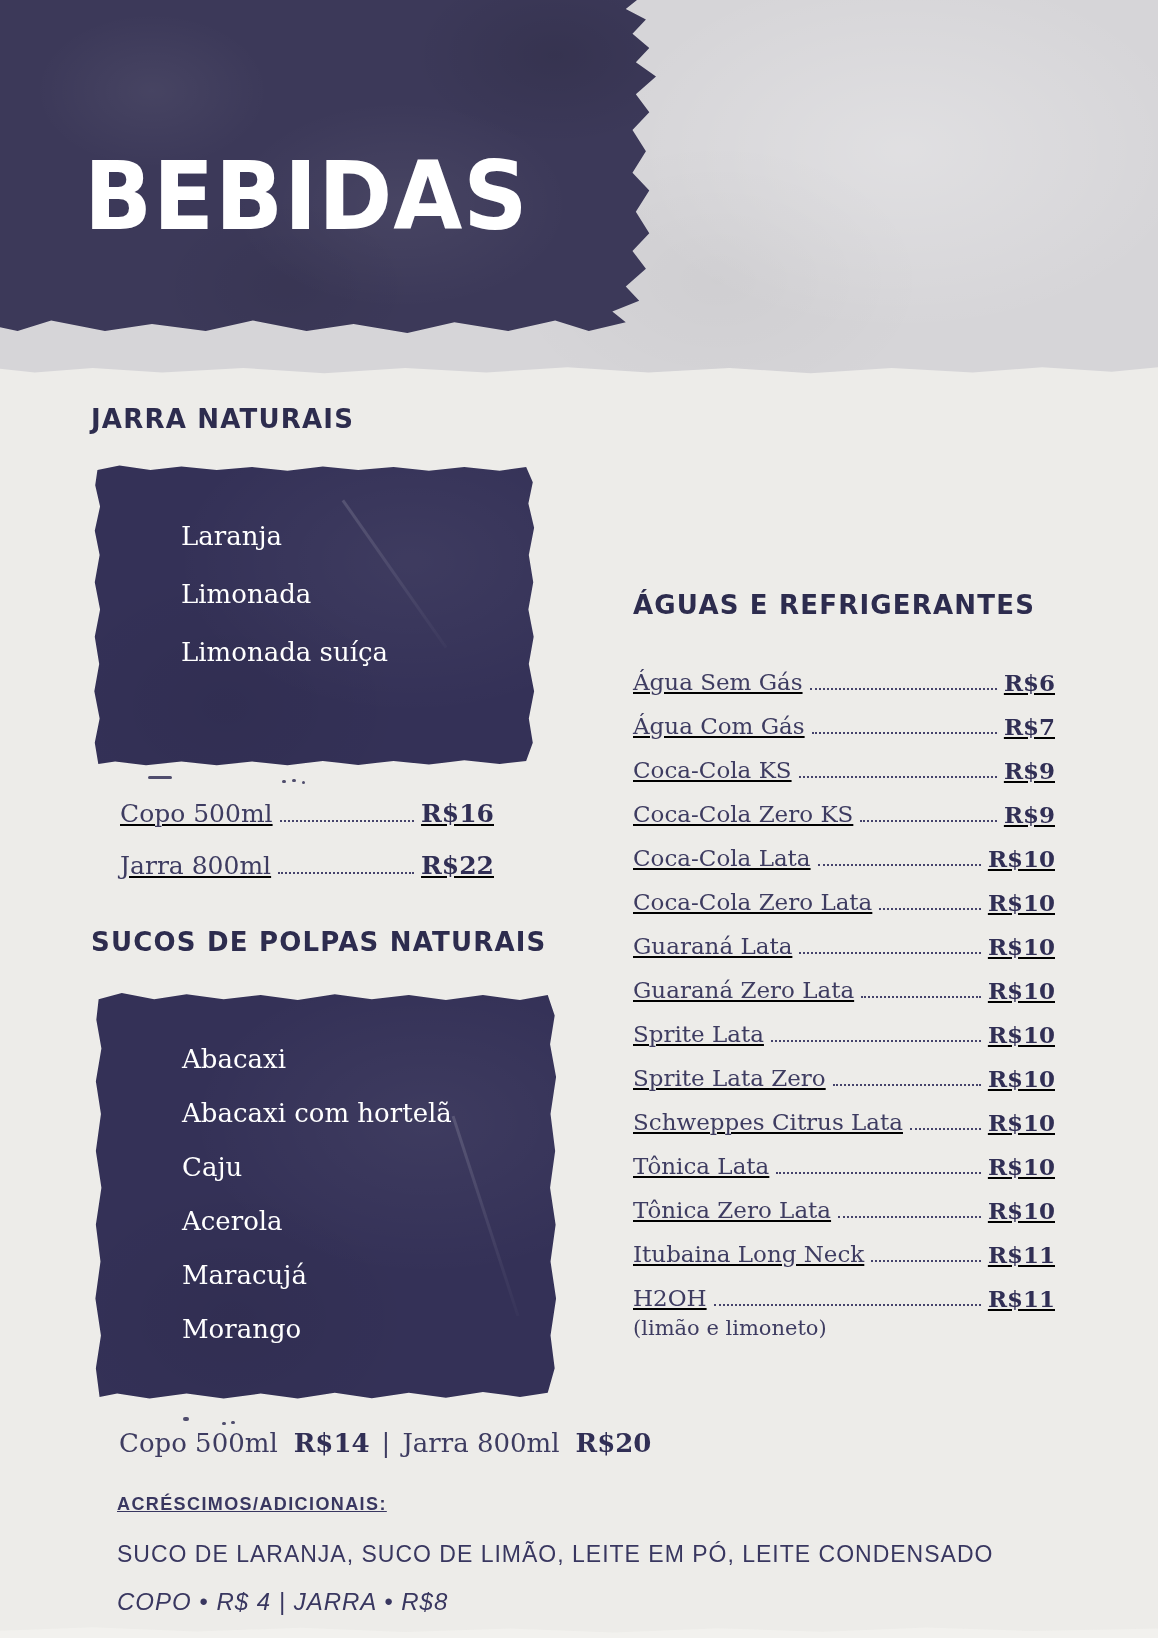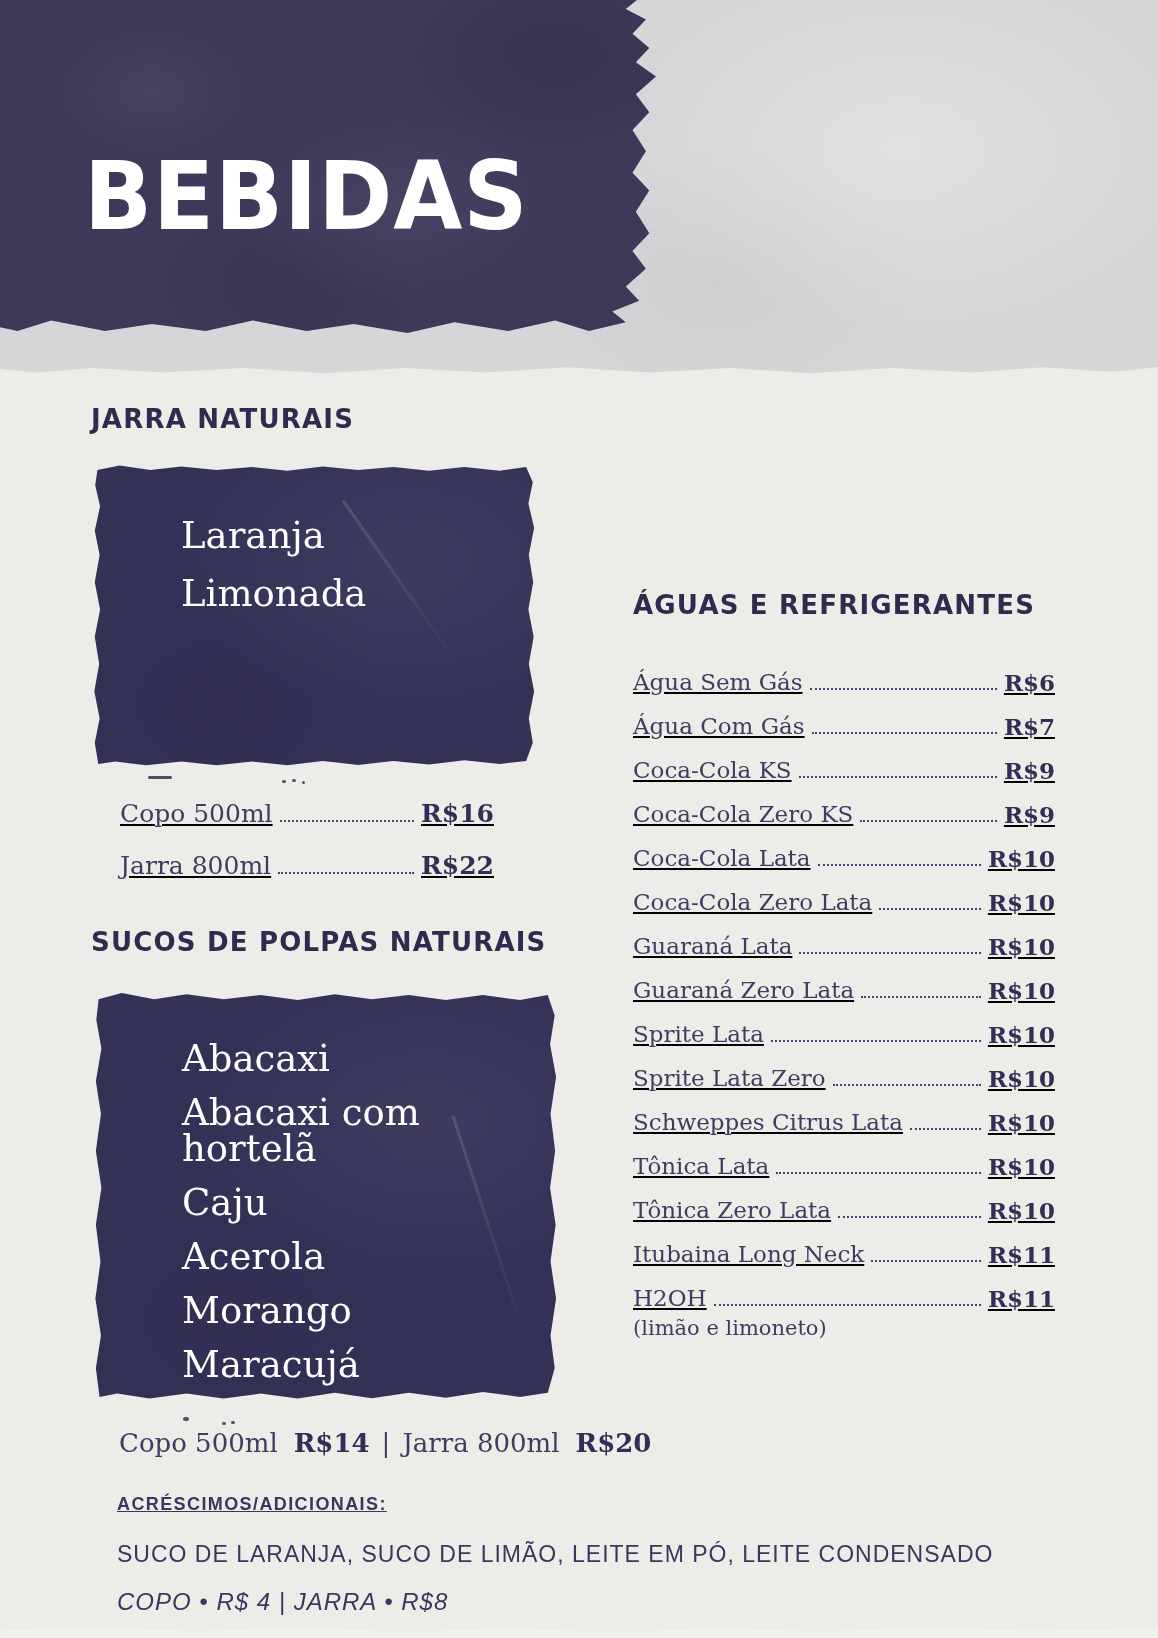--- a/index.html
+++ b/index.html
@@ -60,21 +60,21 @@
       92% 99%,84% 97.8%,76% 99.2%,68% 98%,60% 99.3%,52% 98%,44% 99.4%,36% 98.2%,
       28% 99.4%,20% 98.2%,12% 99.4%,5% 98.2%,1.2% 99%,.4% 92%,1.5% 84%,.3% 75%,
       1.4% 66%,.4% 57%,1.6% 48%,.4% 39%,1.5% 30%,.4% 22%,1.6% 14%,.5% 7%);
   }
   .box-juices{left:93px;top:464px;width:442px;height:303px;padding:54px 0 0 88px;box-sizing:border-box;}
   .box-pulps{left:94px;top:991px;width:463px;height:410px;padding:50px 0 0 88px;box-sizing:border-box;}
   .crease{position:absolute;width:3px;background:linear-gradient(rgba(255,255,255,.14),rgba(255,255,255,.02));}
   .crease.c1{left:300px;top:20px;height:180px;transform:rotate(-35deg);}
   .crease.c2{left:390px;top:120px;height:210px;transform:rotate(-18deg);}
 
-  .box-item{color:#ffffff;font-size:37px;line-height:36px;margin-bottom:22px;}
+  .box-item{color:#ffffff;font-size:26px;line-height:36px;margin-bottom:22px;}
   .box-pulps .box-item{margin-bottom:18px;}
   .box-note{color:#f4f3f7;font-size:23px;line-height:28px;margin-top:-16px;}
 
   
   .speck{position:absolute;background:#343157;border-radius:2px;opacity:.85;}
 
   
   .section-heading{
     position:absolute;
     font-family:"DejaVu Sans", sans-serif;font-weight:bold;
@@ -131,20 +131,21 @@
 
   <div class="header-block"></div>
   <div class="page-title">BEBIDAS</div>
 
   <div class="section-heading" style="left:91px;top:404px;">JARRA NATURAIS</div>
 
   <div class="paint-box box-juices">
     <div class="crease c1"></div>
     <div class="box-item">Laranja</div>
     <div class="box-item">Limonada</div>
+    <div class="box-item" style="margin-bottom:0;">Limonada suíça</div>
   </div>
   <div class="speck" style="left:148px;top:776px;width:24px;height:3px;"></div>
   <div class="speck" style="left:282px;top:780px;width:4px;height:3px;"></div>
   <div class="speck" style="left:292px;top:779px;width:4px;height:3px;"></div>
   <div class="speck" style="left:302px;top:781px;width:3px;height:3px;"></div>
 
   <div class="price-list left-prices">
     <div class="price-row">
       <span class="lbl">Copo 500ml</span>
       <span class="leader"></span>
@@ -158,22 +159,22 @@
   </div>
 
   <div class="section-heading" style="left:91px;top:927px;">SUCOS DE POLPAS NATURAIS</div>
 
   <div class="paint-box box-pulps">
     <div class="crease c2"></div>
     <div class="box-item">Abacaxi</div>
     <div class="box-item">Abacaxi com hortelã</div>
     <div class="box-item">Caju</div>
     <div class="box-item">Acerola</div>
+    <div class="box-item">Maracujá</div>
     <div class="box-item">Morango</div>
-    <div class="box-item">Maracujá</div>
   </div>
   <div class="speck" style="left:183px;top:1417px;width:6px;height:4px;"></div>
   <div class="speck" style="left:222px;top:1422px;width:4px;height:3px;"></div>
   <div class="speck" style="left:231px;top:1421px;width:4px;height:3px;"></div>
 
   <div class="section-heading" style="left:633px;top:590px;">ÁGUAS E REFRIGERANTES</div>
 
   <div class="price-list right-col-rows">
     <div class="price-row">
       <span class="lbl">Água Sem Gás</span>

